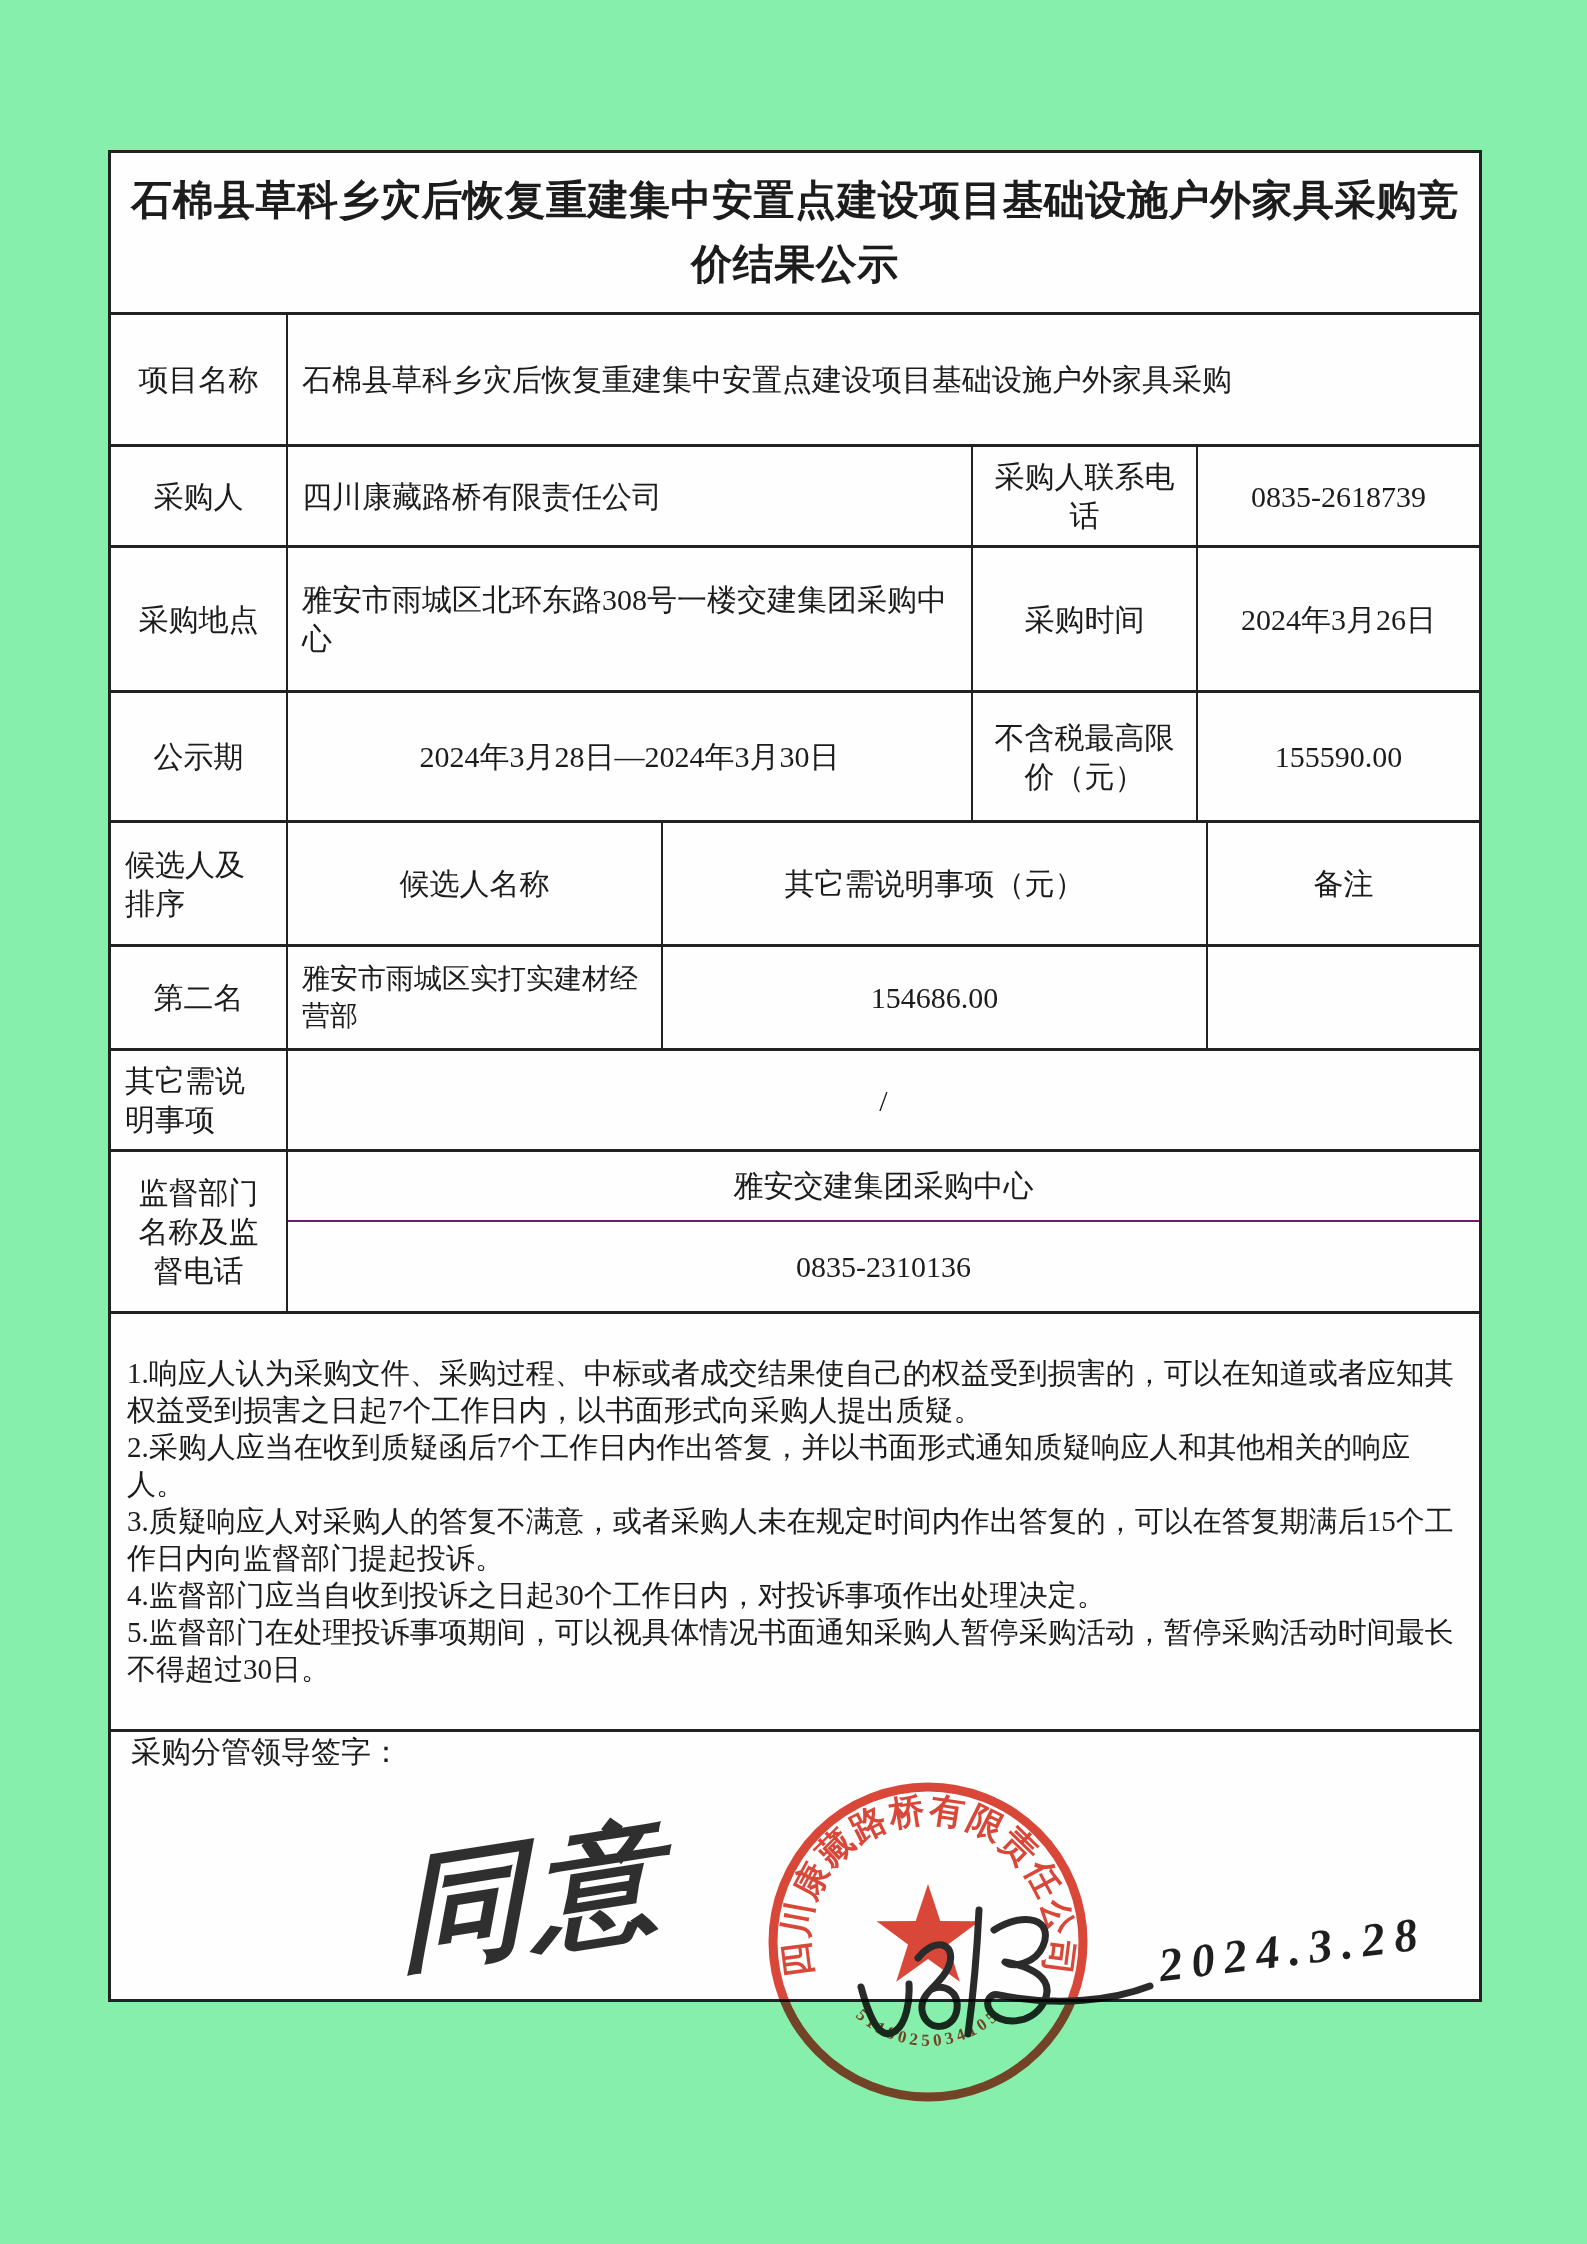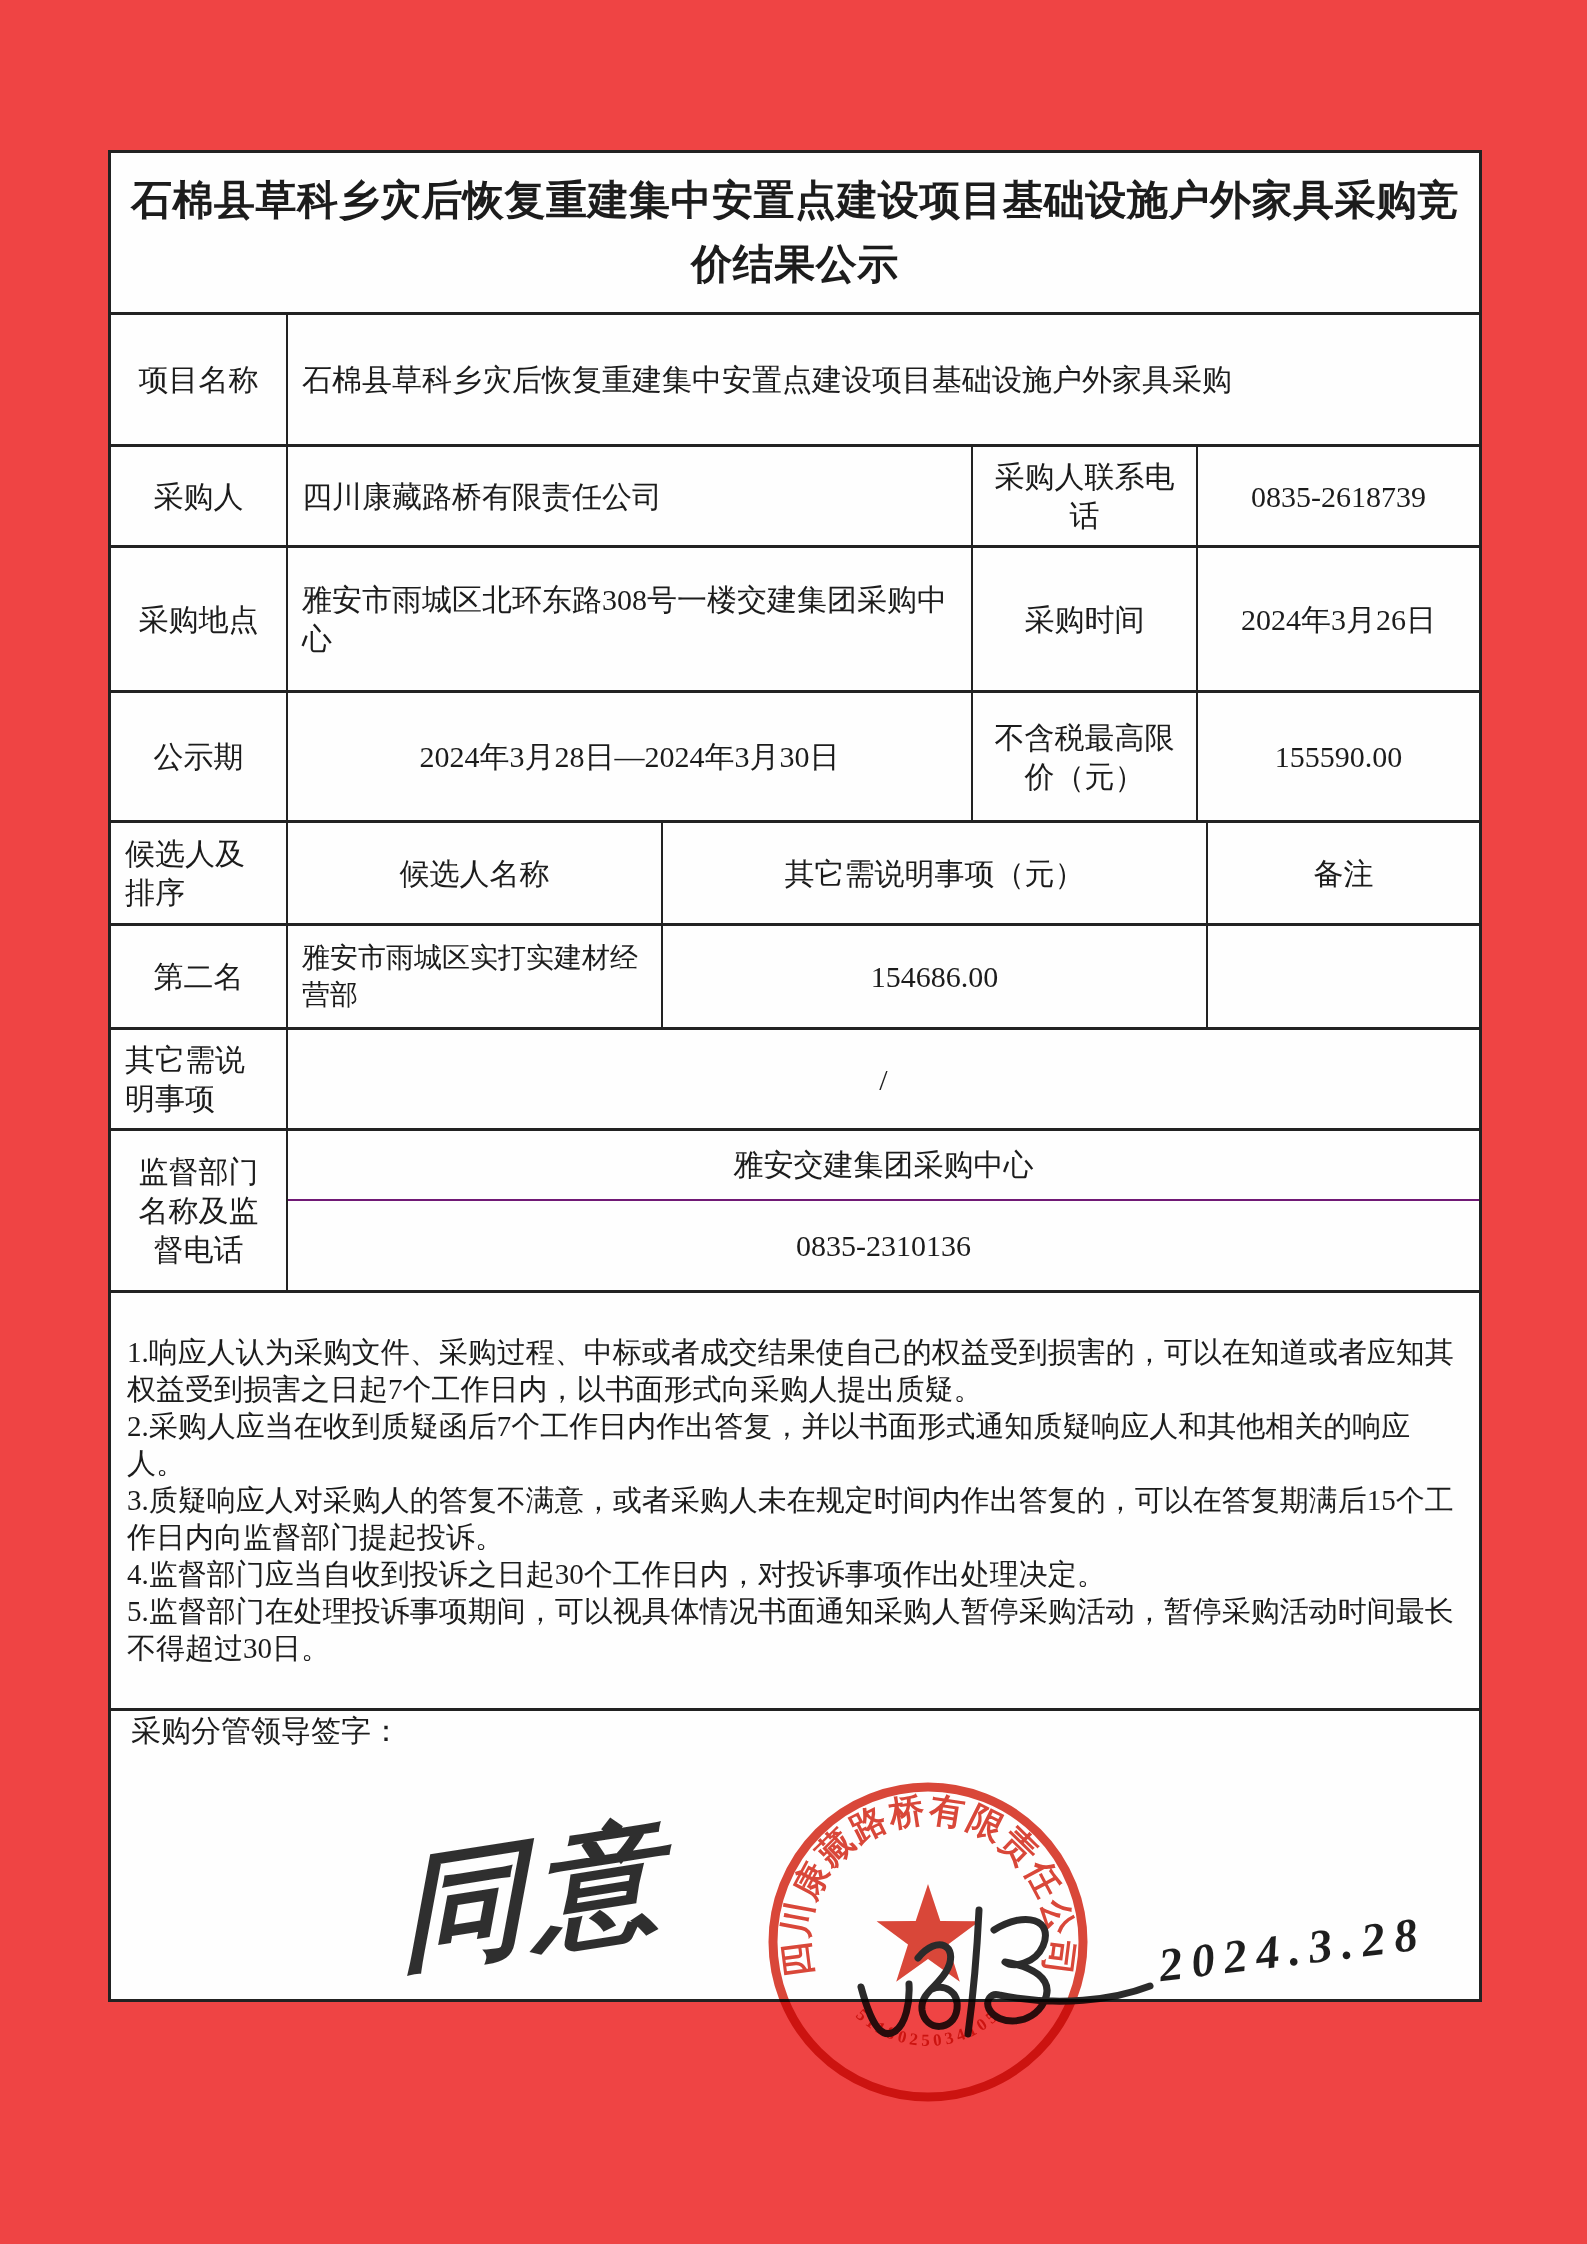--- a/index.html
+++ b/index.html
@@ -1,19 +1,19 @@
 <!DOCTYPE html>
 <html lang="zh"><head>
 <meta charset="utf-8">
 <style>
   html,body{margin:0;padding:0;background:#ffffff;}
   .page{
     position:relative;
     width:1587px;height:2244px;
-    background:#ef4444;
+    background:#86efac;
     font-family:"Liberation Serif","DejaVu Serif",serif;
     color:#1c1c1c;
     overflow:hidden;
   }
   .tbl{
     position:absolute;left:108px;top:150px;
     width:1374px;height:1852px;
     border:3px solid #222;
     box-sizing:border-box;
     display:flex;flex-direction:column;
@@ -30,21 +30,21 @@
   .cell:last-child{border-right:none;}
   .c-lab{flex:0 0 177px;justify-content:center;text-align:center;}
   .ctr{justify-content:center;text-align:center;}
   .lft{justify-content:flex-start;text-align:left;}
   .flex1{flex:1 1 auto;}
   .w685{flex:0 0 685px;}
   .w225{flex:0 0 225px;}
   .w375{flex:0 0 375px;}
   .w545{flex:0 0 545px;}
   .h162{height:162px;} .h132{height:132px;} .h101{height:101px;}
-  .h145{height:145px;} .h130{height:130px;} .h119{height:103px;}
+  .h145{height:145px;} .h130{height:130px;} .h119{height:124px;}
   .h96{height:96px;}   .h104{height:104px;} .h418{height:418px;}
   .hsup{height:162px;}
   .title-cell{
     flex:1 1 auto;justify-content:center;align-items:center;text-align:center;
     font-size:41px;font-weight:bold;line-height:1.55;padding:0 20px;
     letter-spacing:0.5px;
   }
   .cand-name{font-size:28px;}
   .sup-col{flex:1 1 auto;display:flex;flex-direction:column;}
   .sub{display:flex;align-items:center;justify-content:center;box-sizing:border-box;

